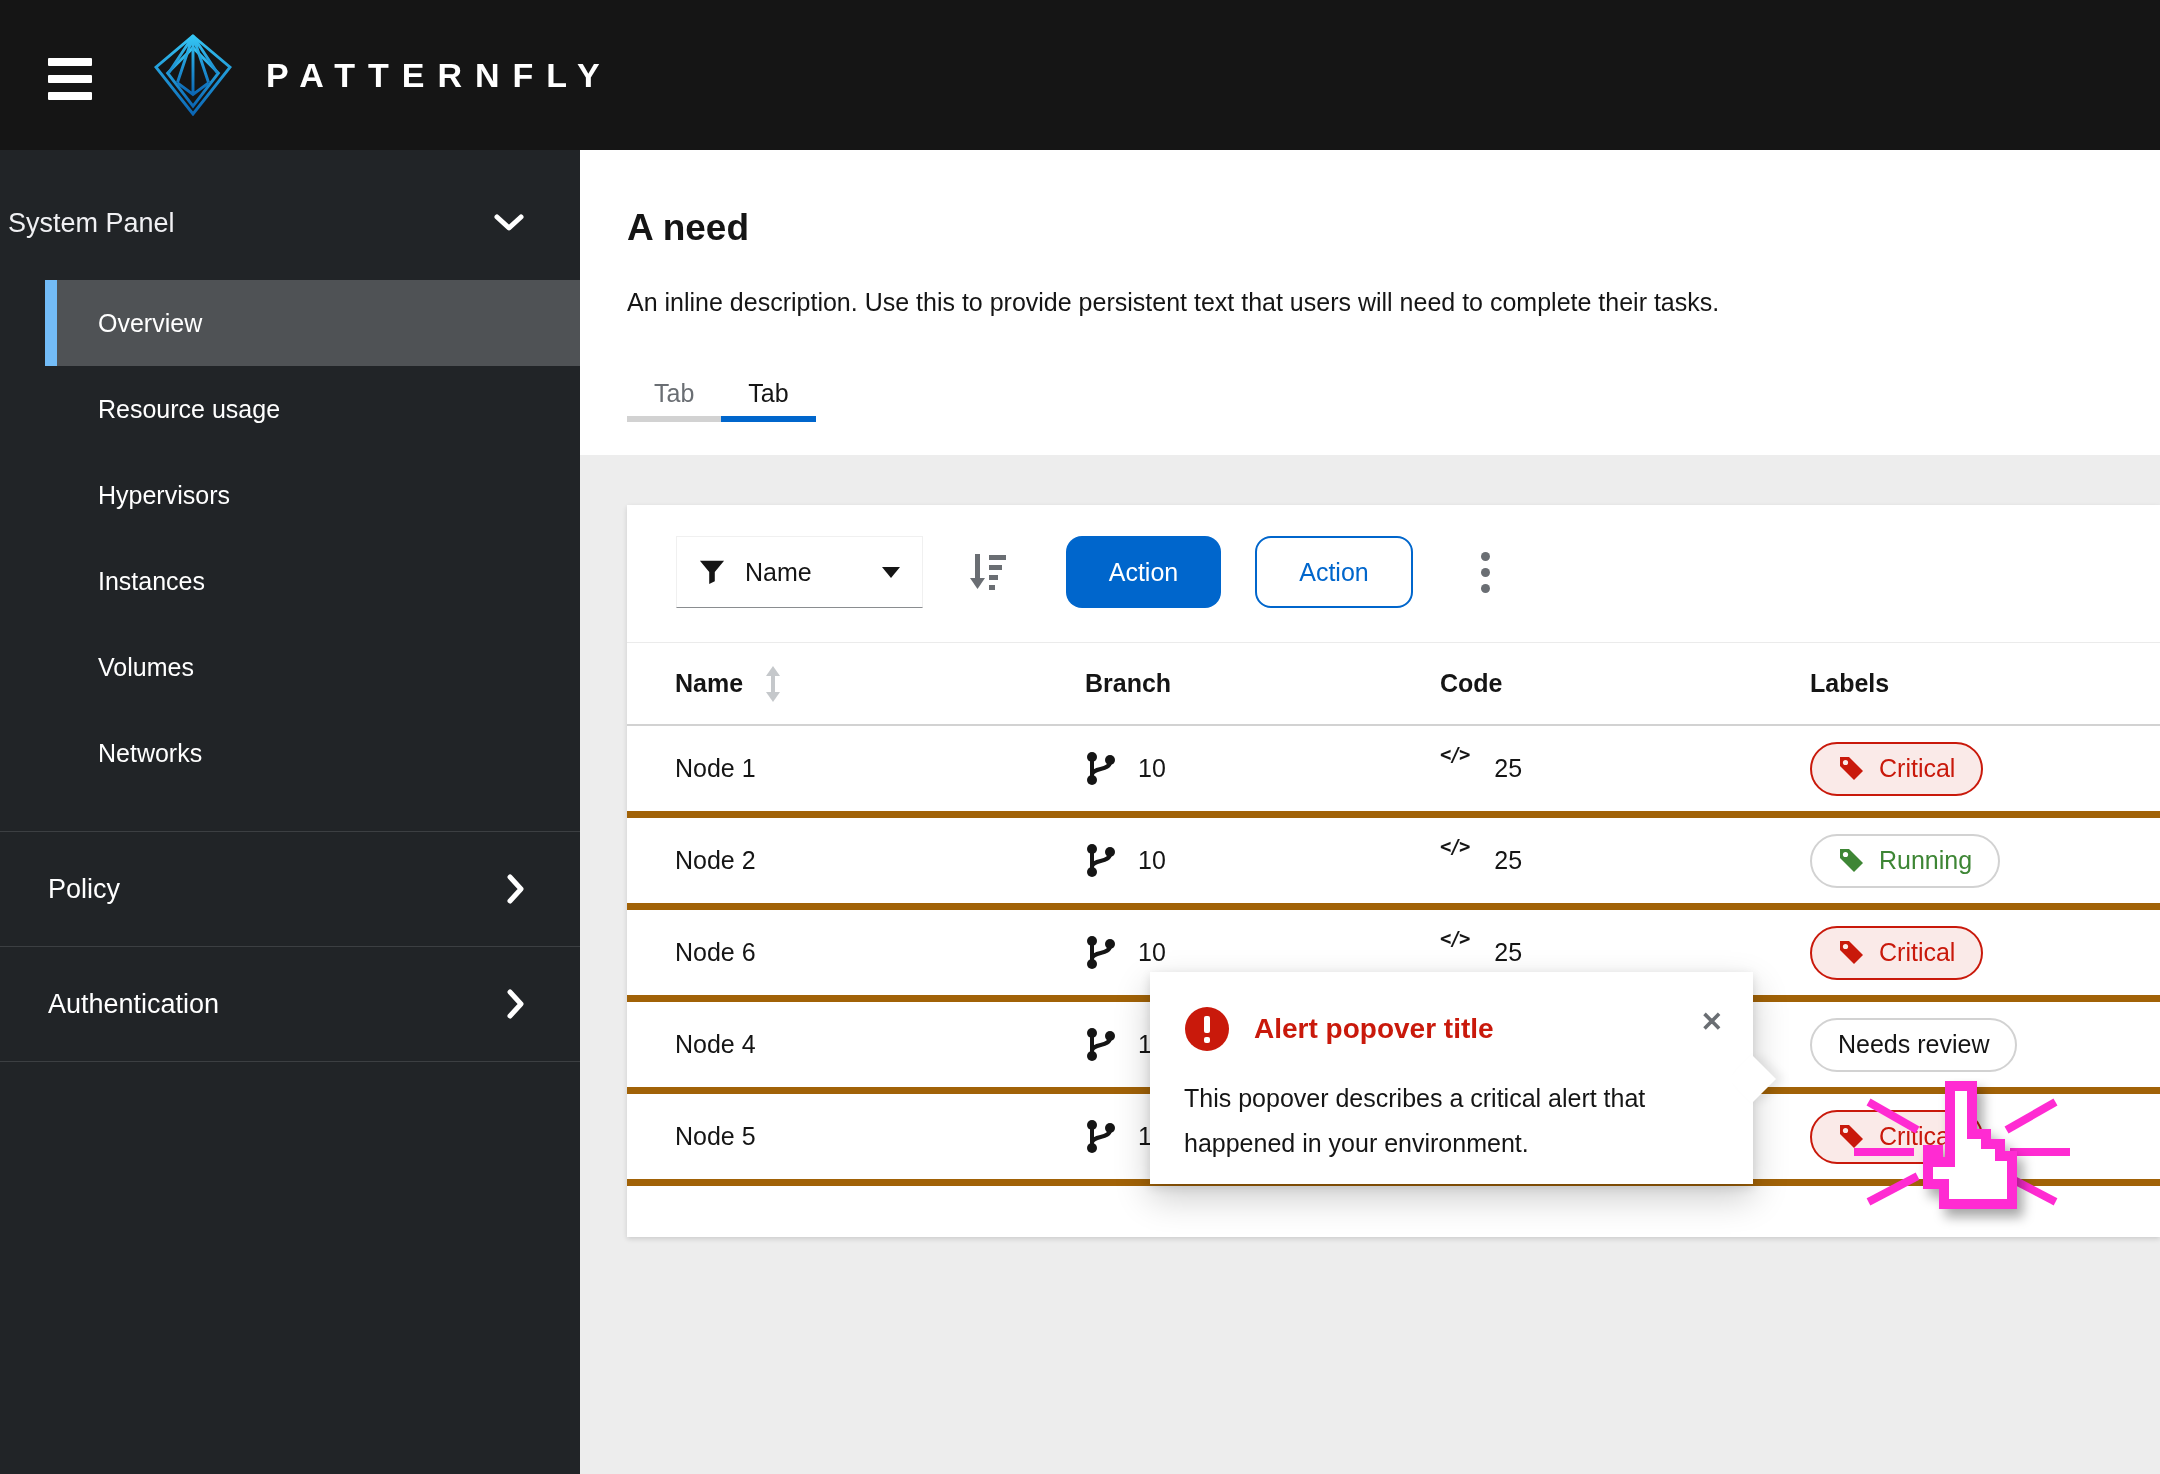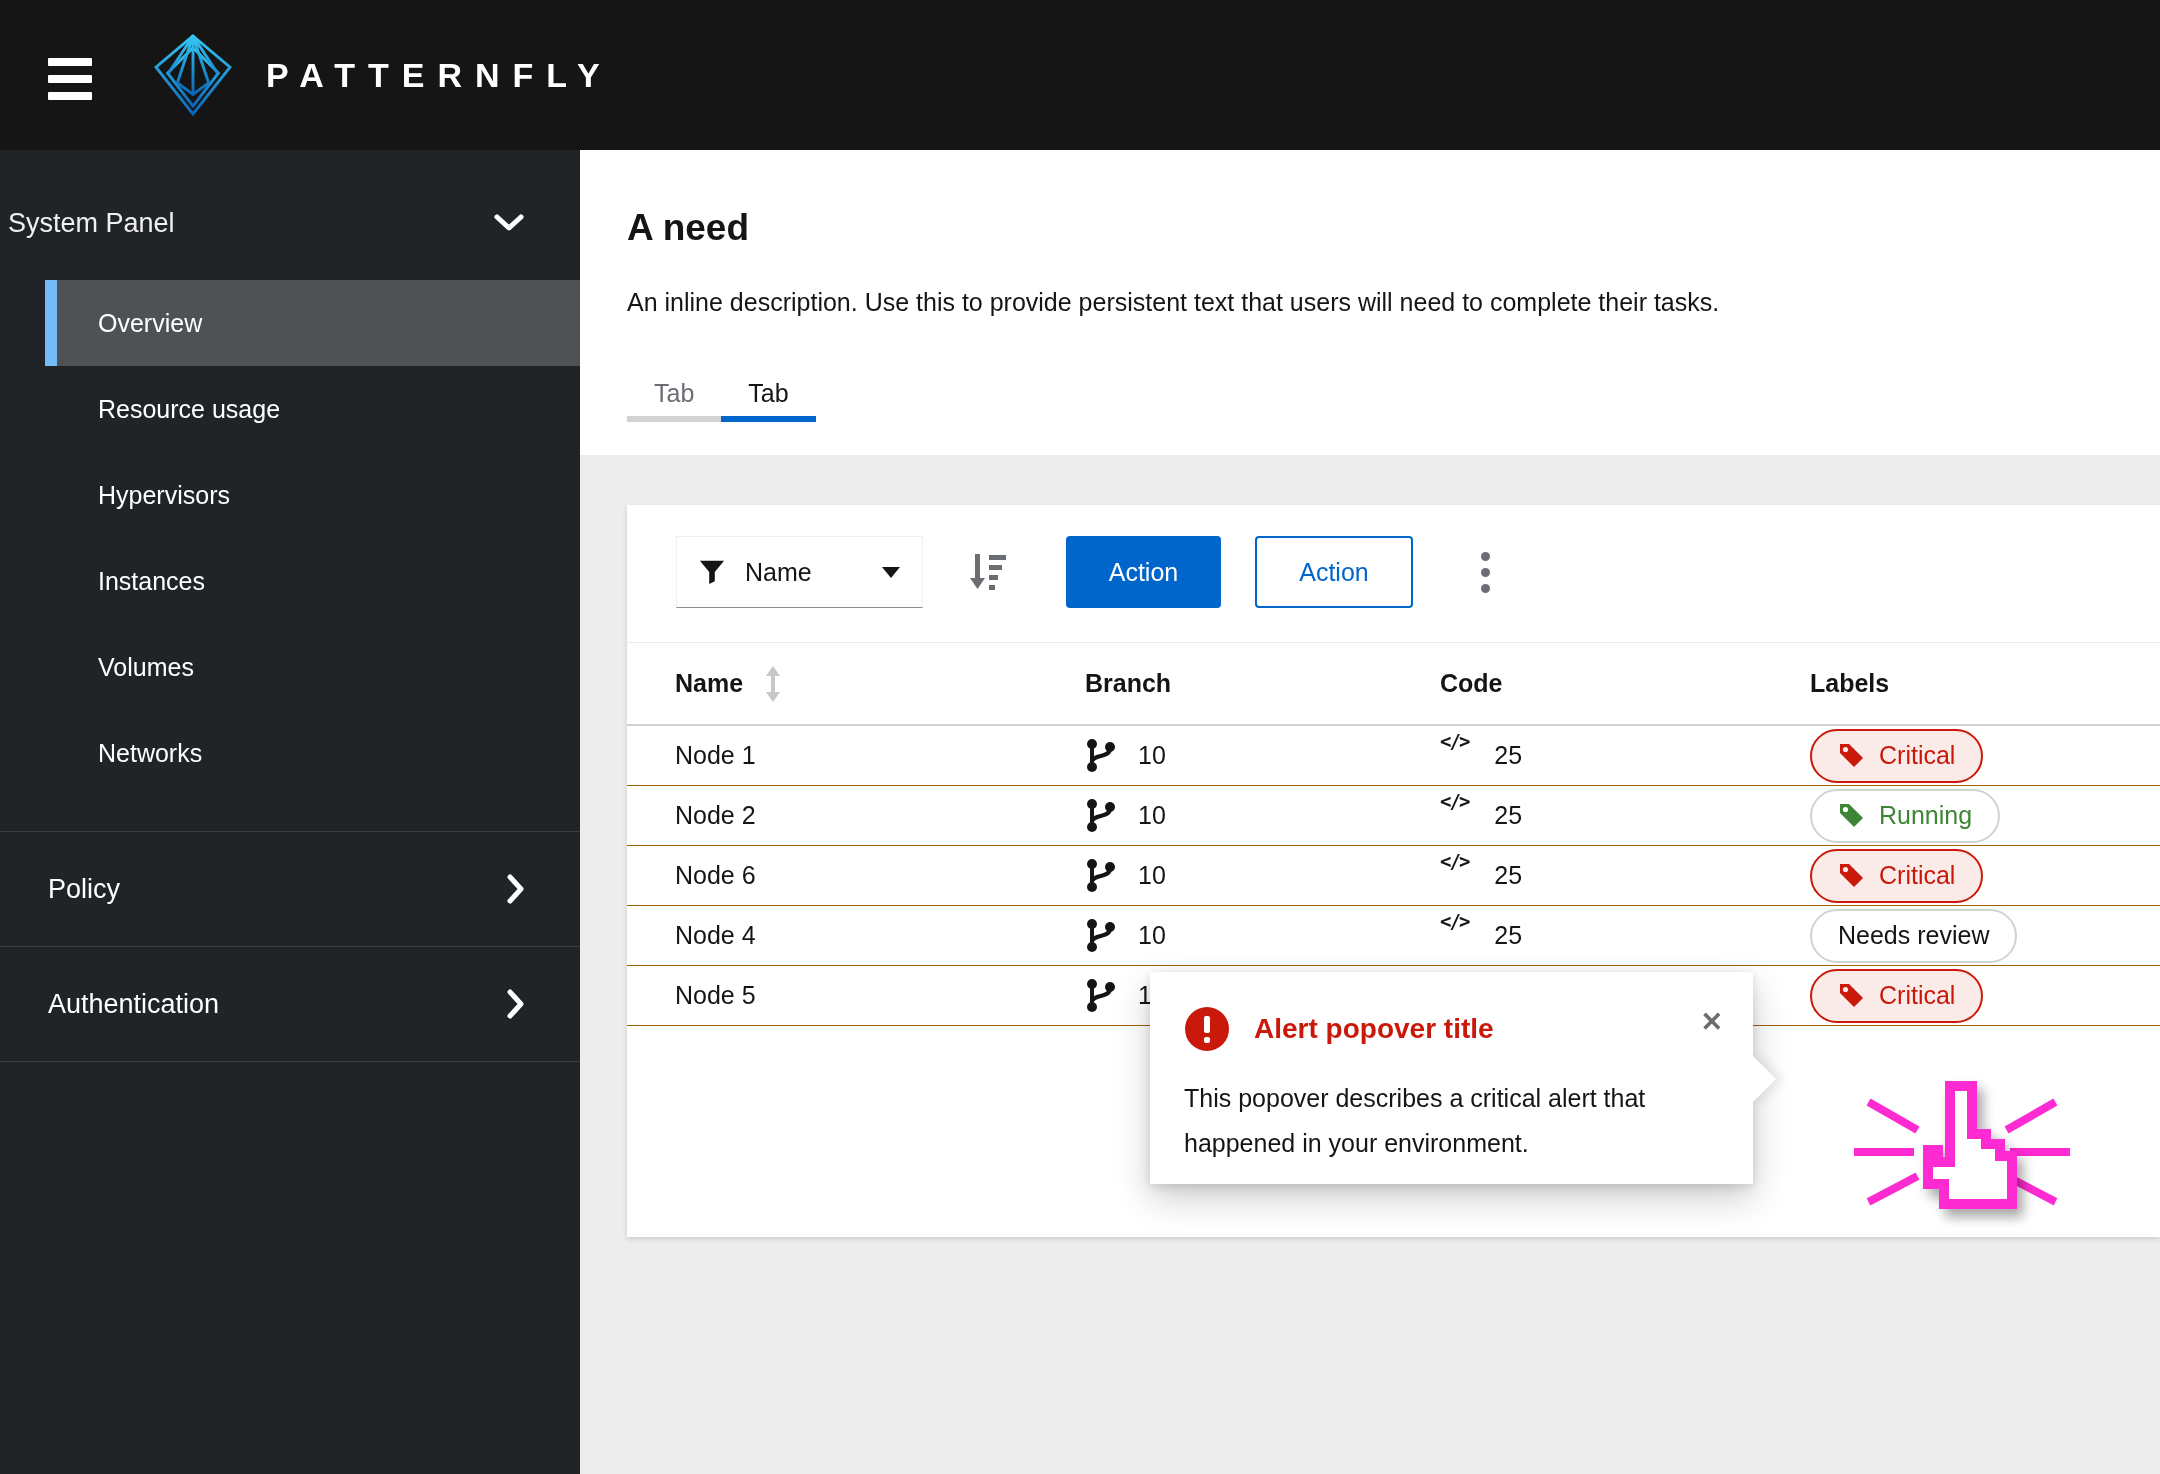--- a/index.html
+++ b/index.html
@@ -46,33 +46,33 @@
 
   
   .toolbar { position:absolute; top:31px; left:0; right:0; height:72px; }
   .filter-select { position:absolute; left:49px; width:247px; height:72px; background:#fff;
     border:1px solid #f0f0f0; border-bottom:1px solid #8a8d90; display:flex; align-items:center;
     padding:0 22px; gap:20px; font-size:25px; color:#151515; cursor:pointer; font-family:inherit; }
   .filter-caret { margin-left:auto; width:0; height:0; border-left:9px solid transparent;
     border-right:9px solid transparent; border-top:11px solid #151515; }
   .sort-btn { position:absolute; left:330px; width:60px; height:72px; background:none;
     border:none; display:flex; align-items:center; justify-content:center; cursor:pointer; }
-  .btn { height:72px; border-radius:4px; font-size:25px; font-family:inherit; cursor:pointer;
+  .btn { height:72px; border-radius:16px; font-size:25px; font-family:inherit; cursor:pointer;
     display:flex; align-items:center; justify-content:center; }
   .btn-primary { position:absolute; left:439px; width:155px; background:#0066cc; color:#fff; border:none; }
   .btn-secondary { position:absolute; left:628px; width:158px; background:#fff; color:#0066cc;
     border:2px solid #0066cc; }
   .kebab-btn { position:absolute; left:838px; width:40px; height:72px; background:none; border:none;
     display:flex; flex-direction:column; align-items:center; justify-content:center; gap:7px; cursor:pointer; }
   .kebab-btn i { width:9px; height:9px; border-radius:50%; background:#6a6e73; }
 
   
   .table { position:absolute; top:137px; left:0; right:0; font-size:25px; color:#151515; }
   .tr { display:grid; grid-template-columns:458px 355px 370px 1fr; align-items:center;
-    height:60px; border-bottom:1px solid #a16207; }
+    height:92px; border-bottom:7px solid #a16207; }
   .tr.head { height:84px; border-top:1px solid #ebebeb; border-bottom:2px solid #d2d2d2; font-weight:700; }
   .td:first-child, .th:first-child { padding-left:48px; }
   .th { display:flex; align-items:center; gap:22px; }
   .cell-branch { display:flex; align-items:center; gap:22px; }
   .cell-code { display:flex; align-items:center; }
   .code-glyph { font-family:"DejaVu Sans Mono", monospace; font-size:19px; font-weight:700;
     letter-spacing:-2px; position:relative; top:-15px; margin-right:26px; }
   .pill { display:inline-flex; align-items:center; gap:14px; height:54px; border-radius:27px;
     padding:0 26px; font-size:25px; cursor:pointer; }
   .pill.critical { background:#faeae8; border:2px solid #c9190b; color:#c9190b;text-align:center; }

